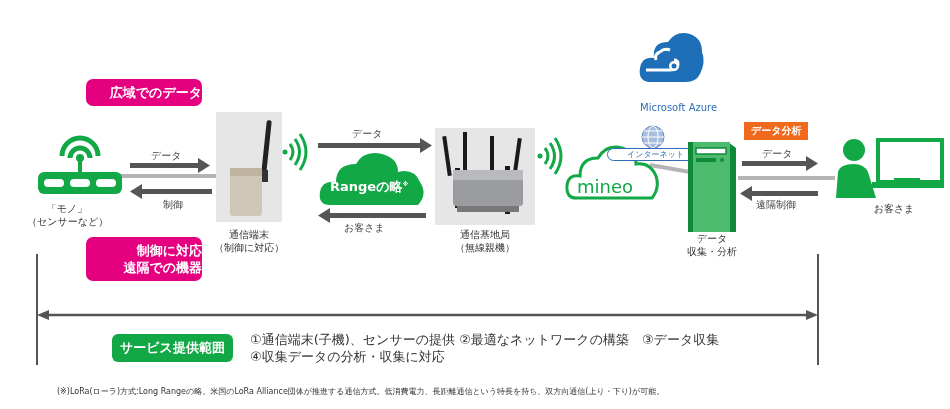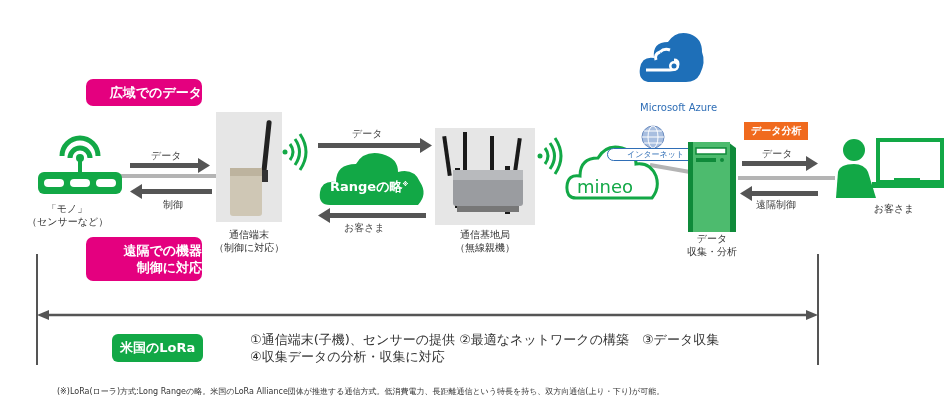--- a/index.html
+++ b/index.html
@@ -65,22 +65,22 @@
     <line x1="46" y1="315" x2="810" y2="315" stroke="#555" stroke-width="2.5"></line>
     <polygon points="37,315 49,310 49,320" fill="#555"></polygon>
     <polygon points="818,315 806,310 806,320" fill="#555"></polygon>
   </g>
 </svg>
 
 <div class="abs badge-pink" style="left:86px;top:79px">
   <div>広域でのデータ</div>
 </div>
 <div class="abs badge-pink" style="left:86px;top:237px">
+  <div>制御に対応</div>
   <div>遠隔での機器</div>
-  <div>制御に対応</div>
 </div>
 
 <svg class="abs" style="left:36px;top:134px" width="90" height="62" viewBox="0 0 90 62">
   <path d="M26 22 A18 18 0 0 1 62 22" fill="none" stroke="#12a846" stroke-width="5"></path>
   <path d="M34 24 A10 10 0 0 1 54 24" fill="none" stroke="#12a846" stroke-width="5"></path>
   <circle cx="44" cy="24" r="4" fill="#12a846"></circle>
   <rect x="42" y="24" width="4" height="16" fill="#12a846"></rect>
   <rect x="2" y="38" width="84" height="22" rx="6" fill="#12a846"></rect>
   <rect x="8" y="45" width="20" height="8" rx="4" fill="#fff"></rect>
   <rect x="34" y="45" width="20" height="8" rx="4" fill="#fff"></rect>
@@ -192,19 +192,19 @@
 
 <svg class="abs" style="left:832px;top:138px" width="112" height="60" viewBox="0 0 112 60">
   <circle cx="22" cy="12" r="11" fill="#12a846"></circle>
   <path d="M4 60 L6 34 Q8 26 22 26 Q32 26 36 34 L44 60 Z" fill="#12a846"></path>
   <rect x="46" y="2" width="64" height="42" fill="#fff" stroke="#12a846" stroke-width="4"></rect>
   <rect x="40" y="44" width="72" height="6" fill="#12a846"></rect>
   <rect x="62" y="40" width="26" height="4" fill="#12a846"></rect>
 </svg>
 <div class="abs label" style="left:864px;top:202px;width:60px">お客さま</div>
 
-<div class="abs scope-badge" style="left:112px;top:334px">米国のLoRa</div>
+<div class="abs scope-badge" style="left:112px;top:334px">サービス提供範囲</div>
 <div class="abs scope-text" style="left:250px;top:331px">
   <div>①通信端末(子機)、センサーの提供 ②最適なネットワークの構築　③データ収集</div>
   <div>④収集データの分析・収集に対応</div>
 </div>
 
 <div class="abs footnote" style="left:20px;top:386px">(※)LoRa(ローラ)方式:Long Rangeの略。米国のLoRa Alliance団体が推進する通信方式。低消費電力、長距離通信という特長を持ち、双方向通信(上り・下り)が可能。</div>
 
 </body></html>

